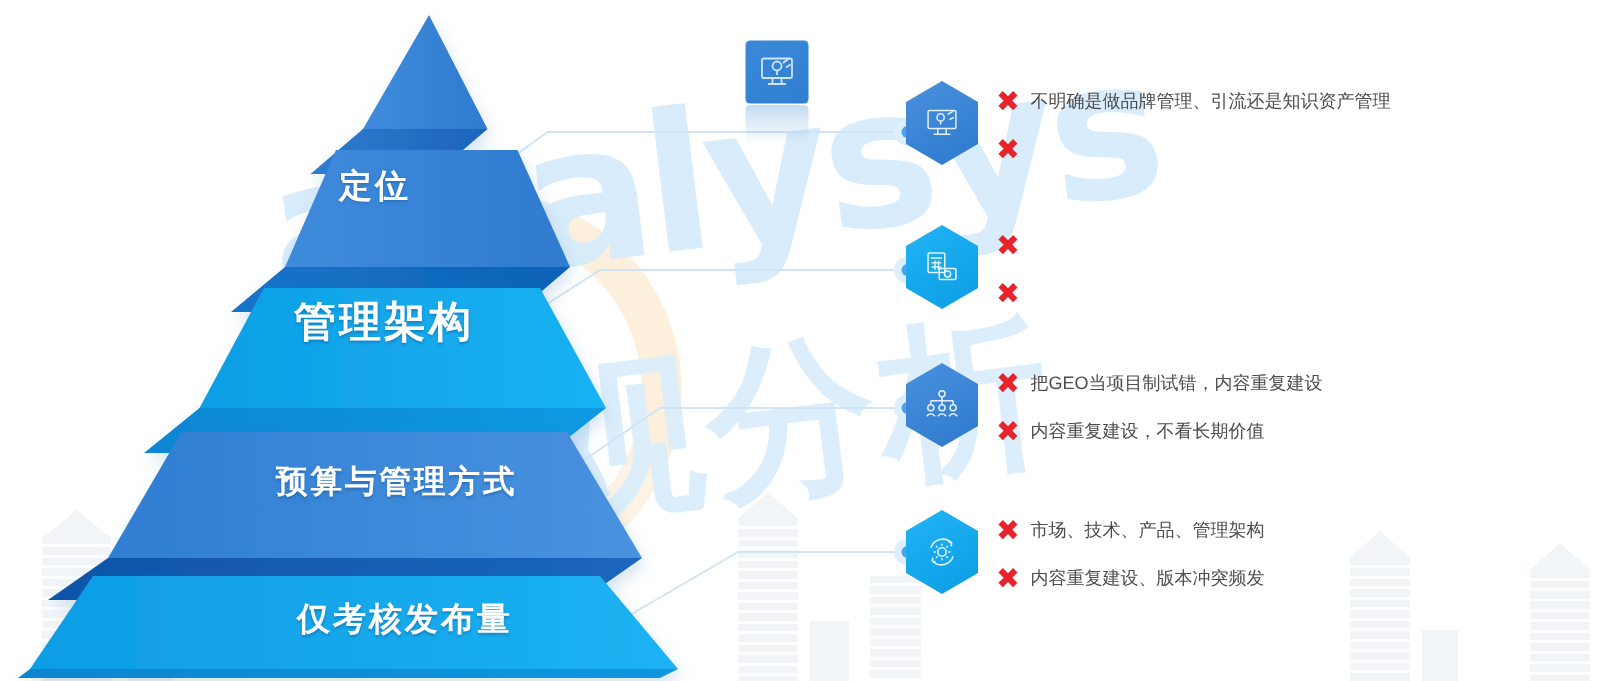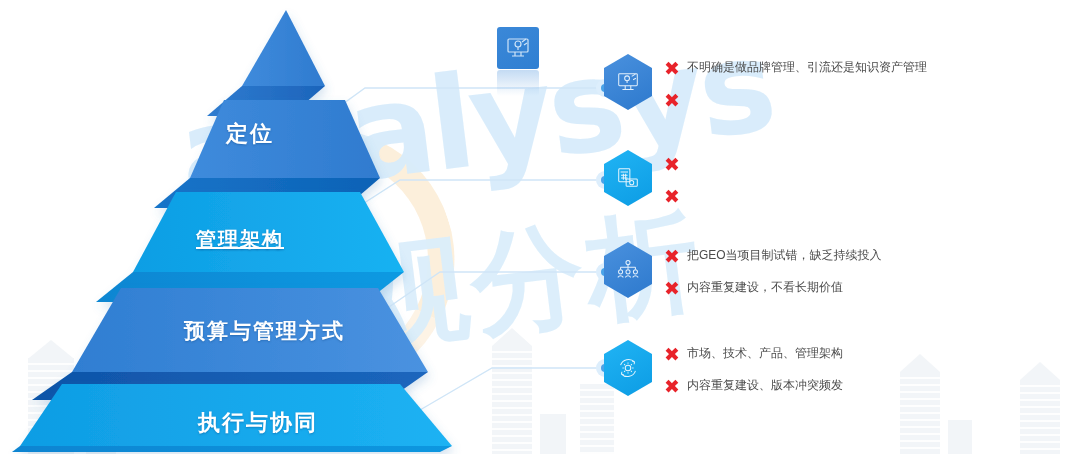--- a/index.html
+++ b/index.html
@@ -53,24 +53,24 @@
     border-bottom:18px solid #f2f5f8;top:-18px;
   }
 
   
   #pyramid{position:absolute;left:0;top:0;width:600px;height:454px;}
   #pyramid svg{display:block;}
   .lvl-label{
     position:absolute;color:#ffffff;font-weight:700;
     font-family:"Liberation Sans","DejaVu Sans",sans-serif;
     text-shadow:0 1px 2px rgba(0,60,120,.35);
-    white-space:nowrap;letter-spacing:2px;margin-top:10px;
+    white-space:nowrap;letter-spacing:2px;
   }
   #lbl-0{left:226px;top:109px;font-size:22px;}
-  #lbl-1{left:196px;top:216px;font-size:20px;text-decoration:underline;}
+  #lbl-1{left:196px;top:196px;font-size:28px;}
   #lbl-2{left:184px;top:307px;font-size:21px;}
   #lbl-3{left:198px;top:398px;font-size:22px;}
 
   
   #connectors{position:absolute;left:0;top:0;width:1080px;height:454px;}
   .node-dot{position:absolute;width:18px;height:18px;border-radius:50%;
     background:#ddeefc;display:flex;align-items:center;justify-content:center;}
   .node-dot i{width:8px;height:8px;border-radius:50%;background:#4aa3e8;display:block;}
 
   
@@ -221,21 +221,21 @@
 
       <g filter="url(#sh)">
         <polygon points="62,384 400,384 452,446 20,446" fill="url(#g4t)"></polygon>
         <polygon points="20,446 452,446 440,452 12,452" fill="url(#g4s)"></polygon>
       </g>
     </svg>
 
     <div class="lvl-label" id="lbl-0">定位</div>
     <div class="lvl-label" id="lbl-1">管理架构</div>
     <div class="lvl-label" id="lbl-2">预算与管理方式</div>
-    <div class="lvl-label" id="lbl-3">执行与协同</div>
+    <div class="lvl-label" id="lbl-3">仅考核发布量</div>
   </div>
 
   <div id="float-icon-reflection"></div>
   <div id="float-icon">
     <svg width="28" height="28" viewBox="0 0 28 28" fill="none" stroke="#cfe4f8" stroke-width="1.2">
       <rect x="4" y="5" width="20" height="13" rx="1"></rect>
       <path d="M11 18 L11 22 M17 18 L17 22 M8 22 L20 22"></path>
       <circle cx="14" cy="10" r="3"></circle>
       <path d="M14 13 L14 16"></path>
       <path d="M18 8 L22 5 M20 11 L23 9"></path>
@@ -299,21 +299,21 @@
             <circle cx="6" cy="16" r="2.2"></circle>
             <circle cx="14" cy="16" r="2.2"></circle>
             <circle cx="22" cy="16" r="2.2"></circle>
             <path d="M3 22 Q6 18.5 9 22 M11 22 Q14 18.5 17 22 M19 22 Q22 18.5 25 22"></path>
           </svg>
         </div>
       </div>
       <div class="bullets">
         <div class="bullet">
           <span class="xmark">✖</span>
-          <span class="btext">把GEO当项目制试错，缺乏持续投入</span>
+          <span class="btext">把GEO当项目制试错，内容重复建设</span>
         </div>
         <div class="bullet">
           <span class="xmark">✖</span>
           <span class="btext">内容重复建设，不看长期价值</span>
         </div>
       </div>
     </div>
 
     <div class="row" style="top:338px;">
       <div class="hexwrap">

